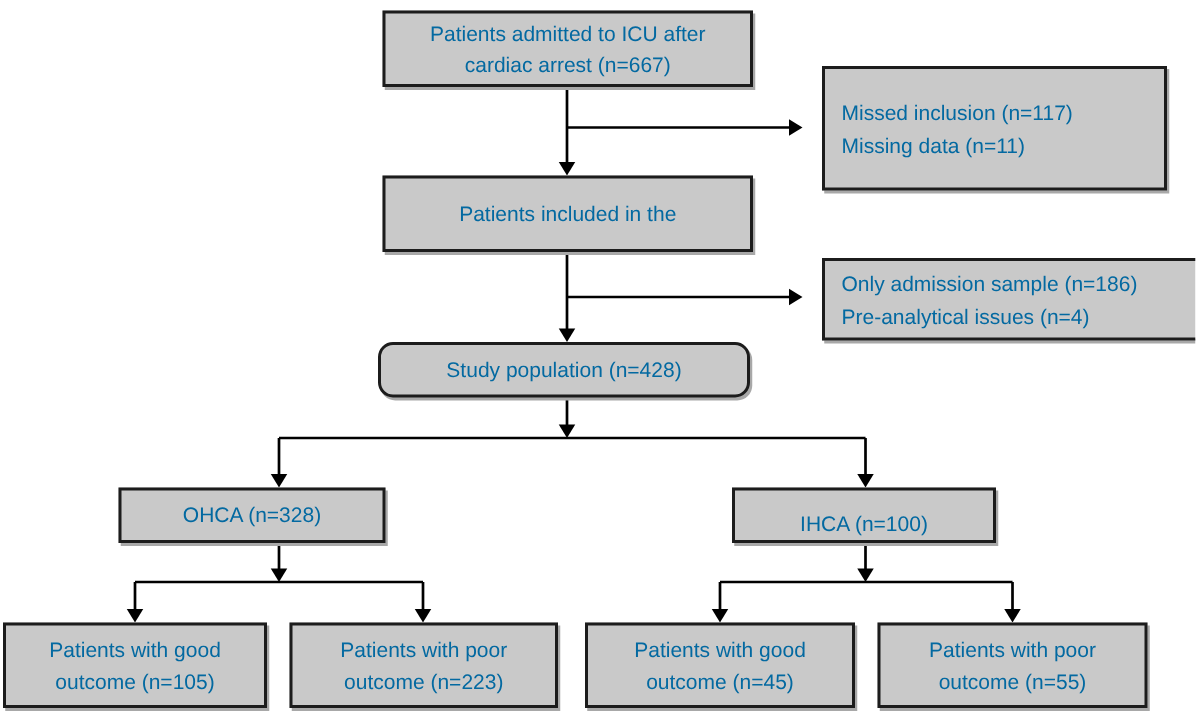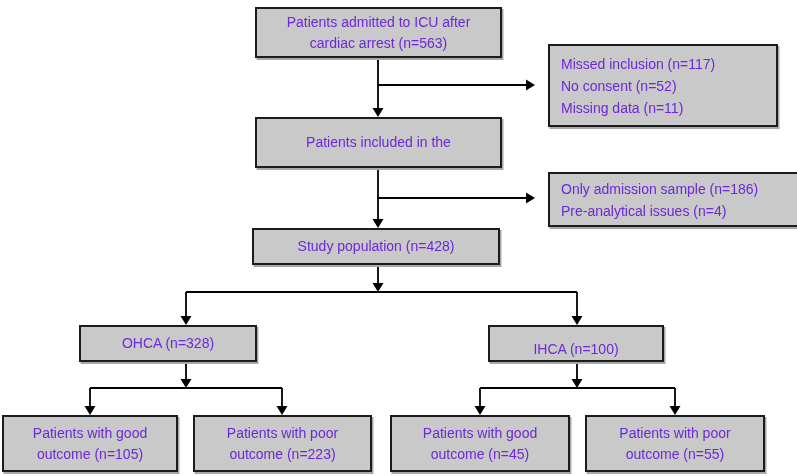--- a/index.html
+++ b/index.html
@@ -2,21 +2,21 @@
 <html><head>
 <meta charset="utf-8">
 <style>
   html, body { margin: 0; padding: 0; background: #ffffff; }
   .canvas {
     position: relative;
     width: 797px;
     height: 476px;
     background: #ffffff;
     font-family: "Liberation Sans", "DejaVu Sans", sans-serif;
-    color: #6d28d9;
+    color: #0369a1;
     overflow: hidden;
   }
   svg.connectors {
     position: absolute;
     left: 0; top: 0;
     width: 797px; height: 476px;
   }
   .box {
     position: absolute;
     box-sizing: border-box;
@@ -39,21 +39,21 @@
     line-height: 22px;
     margin-left: 13px;
   }
   .box span { display: block; white-space: nowrap; }
 
   
   #b-icu      { left: 255px; top: 7px;   width: 247px; height: 51px; }
   #b-excl1    { left: 535px; top: 44px;  width: 230px; height: 83px; }
   #b-swecrit  { left: 255px; top: 117px; width: 247px; height: 51px; gap: 48px; }
   #b-excl2    { left: 535px; top: 172px; width: 255px; height: 55px; }
-  #b-study    { left: 252px; top: 228px; width: 248px; height: 37px; }
+  #b-study    { left: 252px; top: 228px; width: 248px; height: 37px; border-radius: 10px; }
   #b-ohca     { left: 79px;  top: 325px; width: 178px; height: 37px; }
   #b-ihca     { left: 488px; top: 325px; width: 176px; height: 37px; justify-content: flex-end; }
   #b-ohcagood { left: 2px;   top: 415px; width: 176px; height: 57px; }
   #b-ohcapoor { left: 193px; top: 415px; width: 179px; height: 57px; }
   #b-ihcagood { left: 390px; top: 415px; width: 180px; height: 57px; }
   #b-ihcapoor { left: 585px; top: 415px; width: 180px; height: 57px; }
 </style>
 </head>
 <body>
 
@@ -100,26 +100,25 @@
       <polygon points="474.5,406 485.5,406 480,415"></polygon>
       <polygon points="669.5,406 680.5,406 675,415"></polygon>
 
       <polygon points="526,79.5 526,90.5 535,85"></polygon>
       <polygon points="526,192.5 526,203.5 535,198"></polygon>
     </g>
   </svg>
 
   <div class="box" id="b-icu">
     <span>Patients admitted to ICU after</span>
-    <span>cardiac arrest (n=563)</span>
+    <span>cardiac arrest (n=667)</span>
   </div>
 
   <div class="box left" id="b-excl1">
     <span>Missed inclusion (n=117)</span>
-    <span>No consent (n=52)</span>
     <span>Missing data (n=11)</span>
   </div>
 
   <div class="box" id="b-swecrit">
     <span>Patients included in the</span>
   </div>
 
   <div class="box left" id="b-excl2">
     <span>Only admission sample (n=186)</span>
     <span>Pre-analytical issues (n=4)</span>

